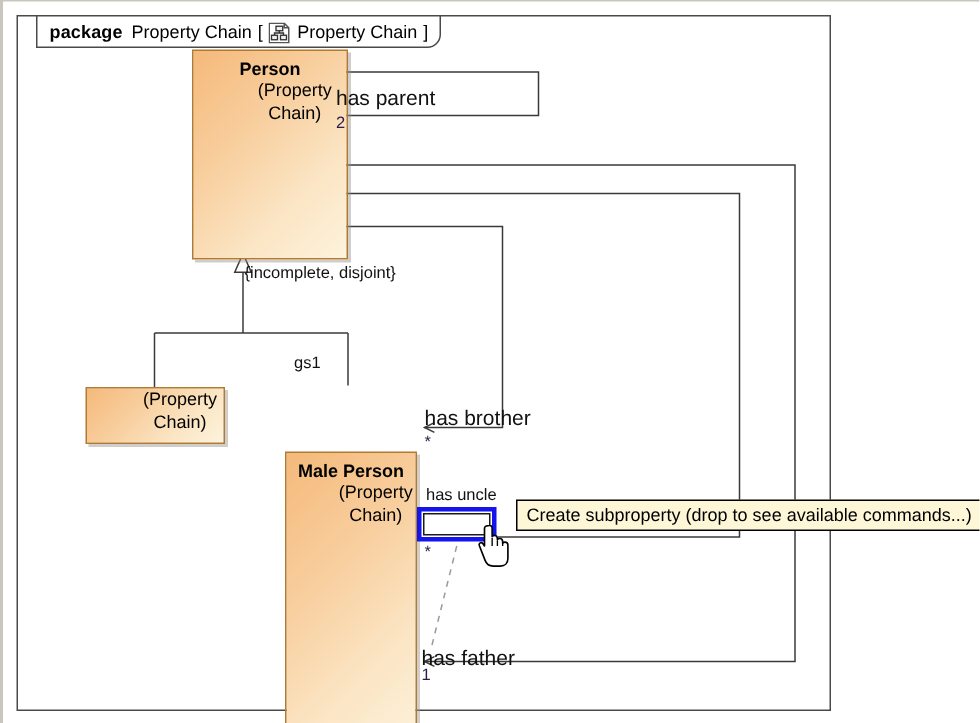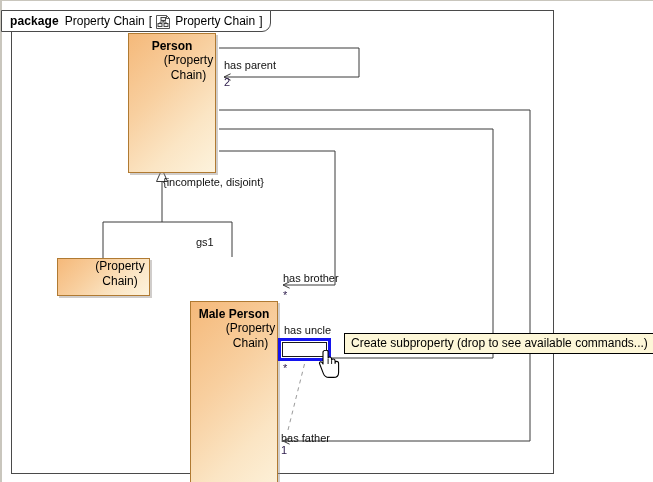--- a/index.html
+++ b/index.html
@@ -21,21 +21,21 @@
   }
 
   
   .pkg-frame{
     position:absolute;left:11px;top:10px;width:543px;height:464px;
     box-sizing:border-box;
     border:1px solid #4a4a4a;
     background:transparent;
   }
   .pkg-tab{
-    position:absolute;left:1px;top:10px;height:22px;
+    position:absolute;left:24px;top:10px;height:22px;
     box-sizing:border-box;
     border:1px solid #4a4a4a;
     background:#ffffff;
     display:flex;align-items:center;
     padding:0 7px 0 8px;
     white-space:nowrap;
     border-bottom-right-radius:9px;
   }
   .pkg-kw{font-weight:bold;font-size:12px;color:#000;letter-spacing:0.1px;}
   .pkg-name{font-size:12px;color:#000;margin-left:6px;}
@@ -61,21 +61,21 @@
   }
   .cls .nm{
     font-size:12px;font-weight:bold;color:#000;margin-top:5px;line-height:14px;
   }
   .cls .st{
     font-size:12px;color:#000;line-height:15px;padding-left:33px;
   }
 
   
   .elab{
-    position:absolute;font-size:11px;color:#111;white-space:nowrap;line-height:12px;
+    position:absolute;font-size:14px;color:#111;white-space:nowrap;line-height:12px;
   }
   .emult{
     position:absolute;font-size:11px;color:#2b1a4a;white-space:nowrap;line-height:12px;
   }
   .gtxt{
     position:absolute;font-size:11px;color:#111;white-space:nowrap;line-height:13px;
   }
 
   
   .sel-outer{
@@ -161,21 +161,21 @@
 
     <g>
       <path d="M219,110 L530,110 L530,441 L283,441" fill="none" stroke="#3a3a3a" stroke-width="1" marker-end="url(#oarrow)"></path>
     </g>
 
     <g>
       <path d="M288,430 L305,362" fill="none" stroke="#9a9a9a" stroke-width="1" stroke-dasharray="4,4"></path>
     </g>
   </svg>
 
-  <div class="cls" style="left:128px;top:33px;width:88px;height:140px;">
+  <div class="cls" style="left:128px;top:33px;width:104px;height:140px;">
     <div class="nm">Person</div>
     <div class="st">(Property Chain)</div>
   </div>
 
   <div class="cls" style="left:57px;top:258px;width:93px;height:38px;">
     <div class="st">(Property Chain)</div>
   </div>
 
   <div class="cls" style="left:190px;top:257px;width:88px;height:203px;margin-top:44px;">
     <div class="nm">Male Person</div>

